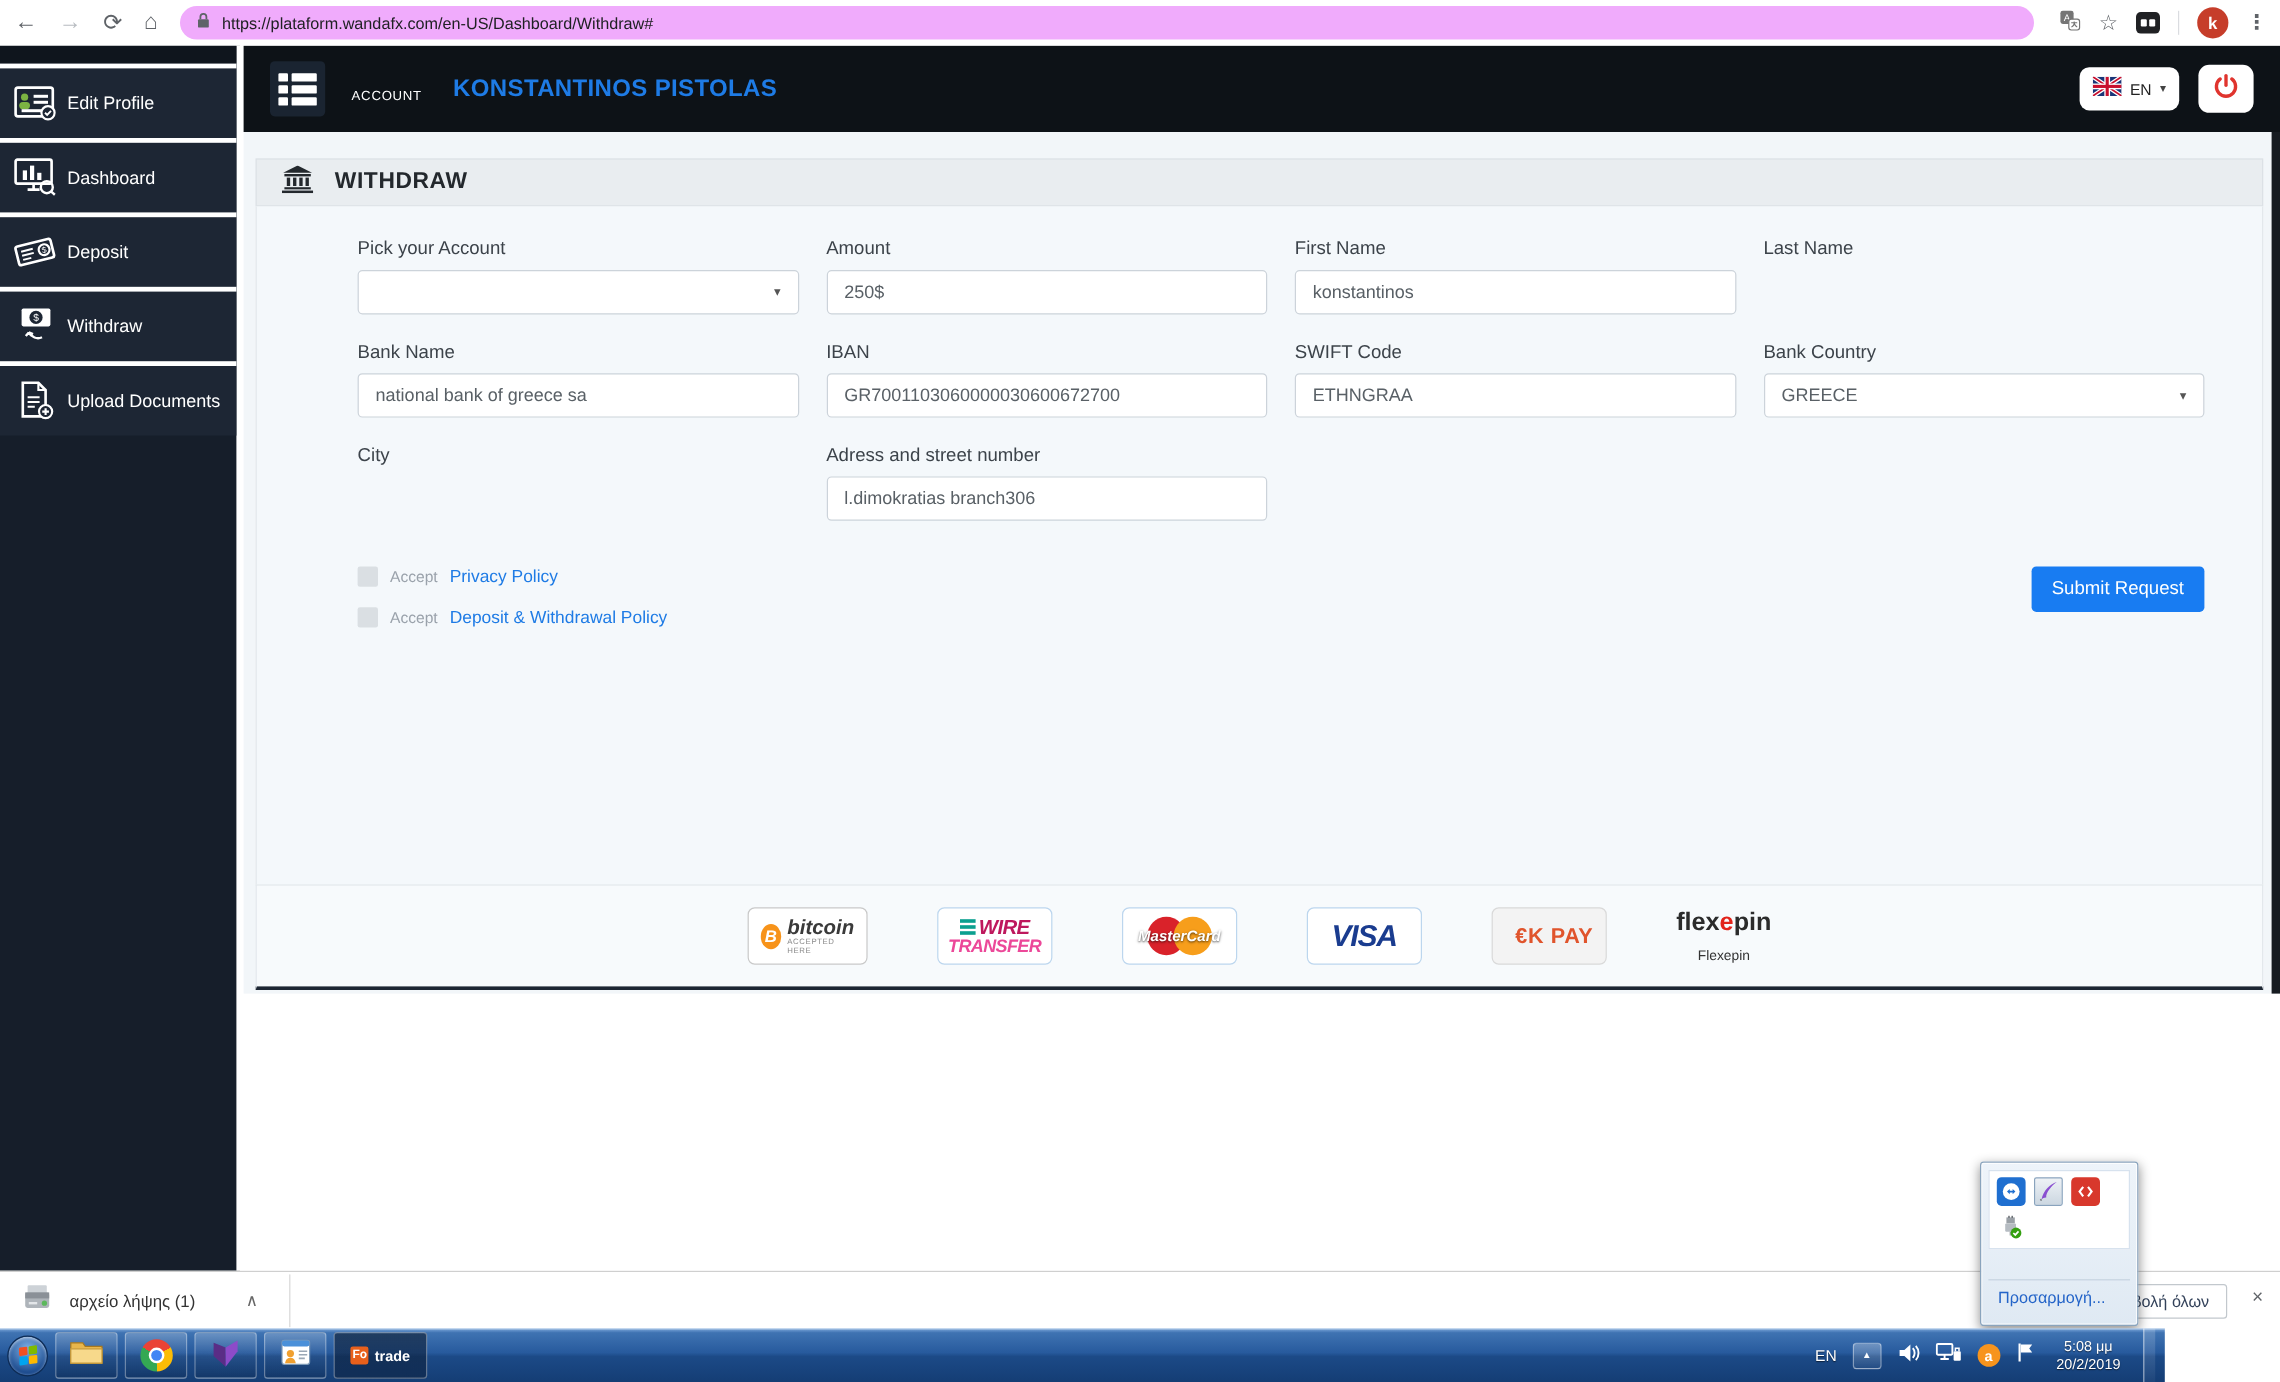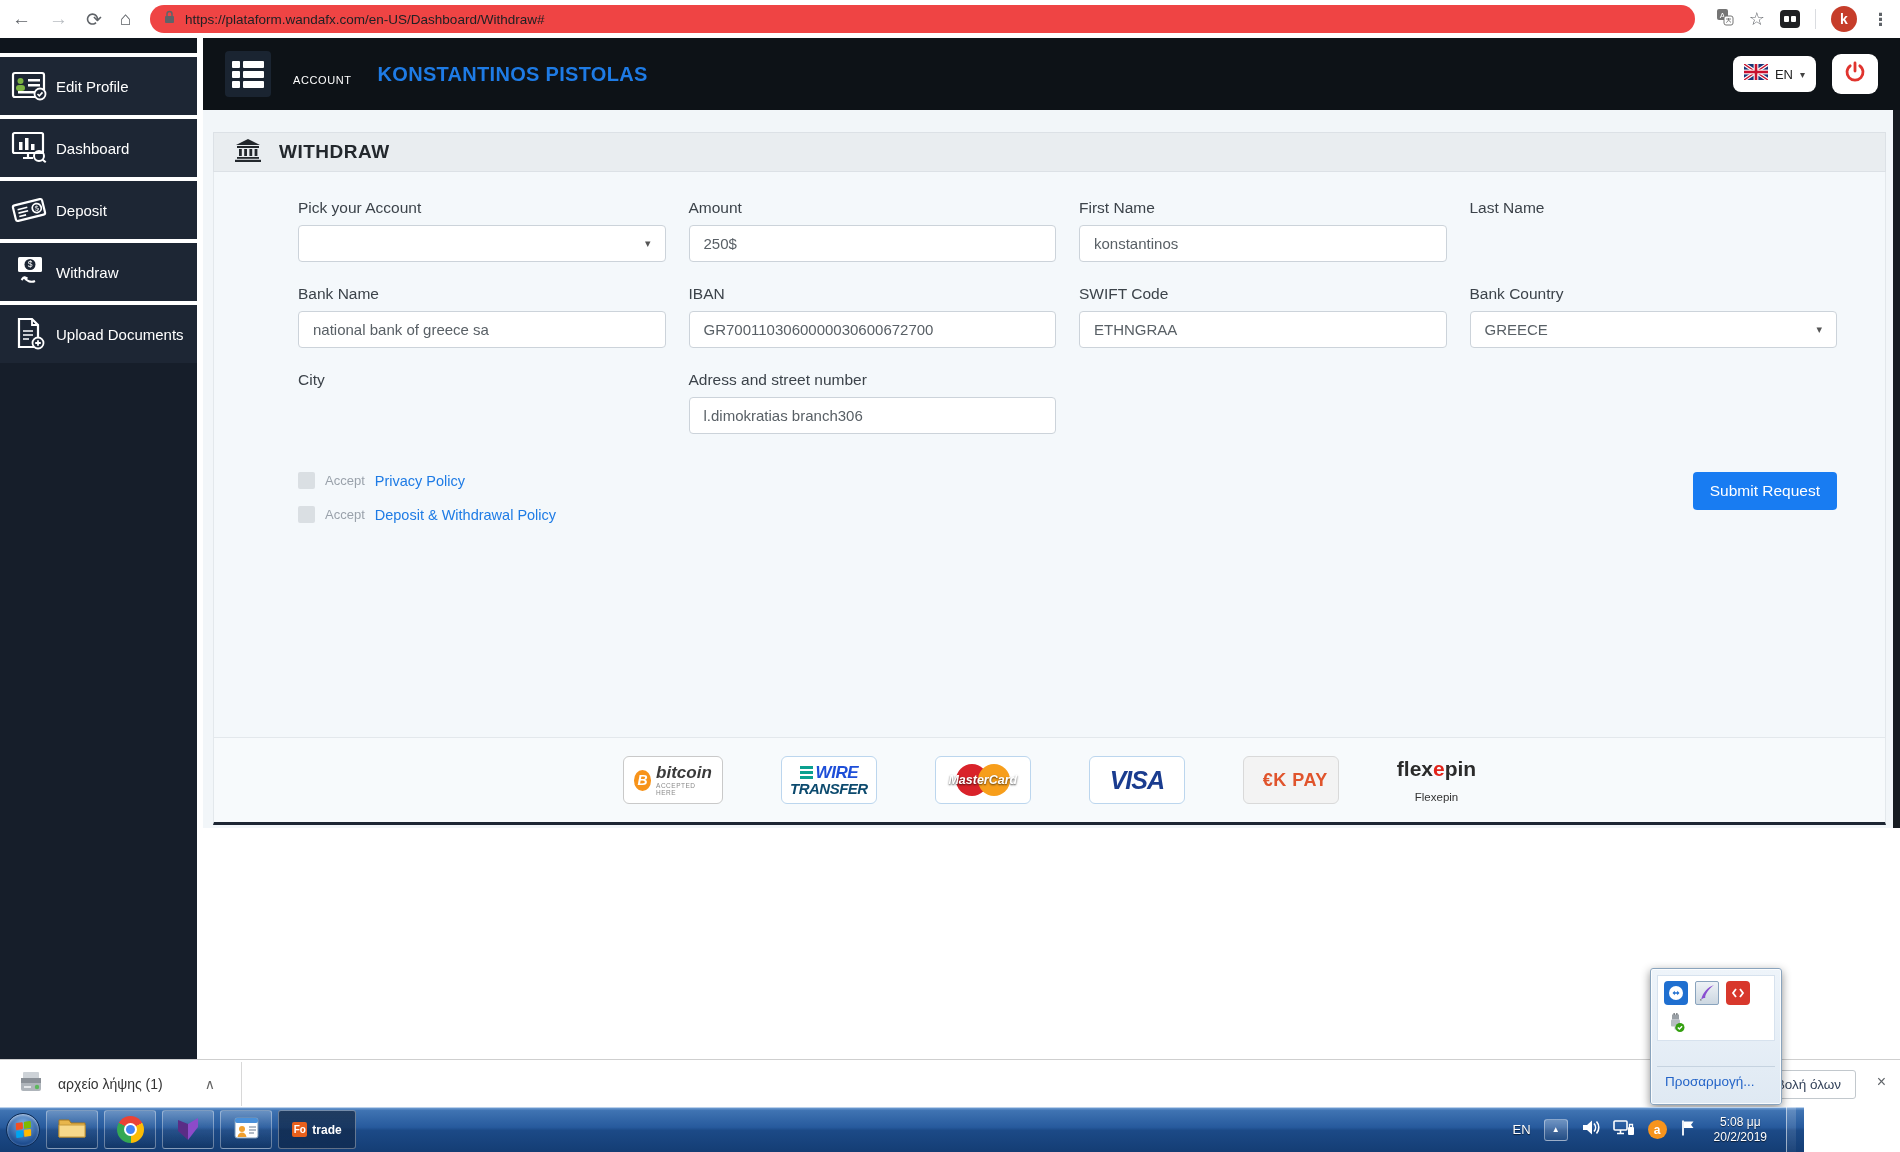--- a/index.html
+++ b/index.html
@@ -4,21 +4,21 @@
 <style>
   * { box-sizing: border-box; }
   html,body { margin:0; padding:0; width:1900px; height:1152px; overflow:hidden;
     font-family:"Liberation Sans","DejaVu Sans",sans-serif; background:#fff; position:relative; }
 
   
   .browser { position:absolute; left:0; top:0; width:1900px; height:38px; background:#fff; z-index:5; }
   .bnav { position:absolute; left:12px; top:0; height:38px; display:flex; align-items:center; gap:18px;
     color:#5f6368; font-size:19px; }
   .bnav .fwd { color:#b8bcc1; }
-  .omnibox { position:absolute; left:150px; top:5px; width:1545px; height:28px; background:#ef4444;
+  .omnibox { position:absolute; left:150px; top:5px; width:1545px; height:28px; background:#f0abfc;
     border-radius:14px; display:flex; align-items:center; padding:0 14px; gap:10px;text-align:center; }
   .omnibox .url { color:#202124; font-size:13.5px; }
   .bright { position:absolute; right:10px; top:0; height:38px; display:flex; align-items:center; gap:15px; }
   .star { color:#5f6368; font-size:18px; }
   .ext-ic { width:20px; height:18px; background:#202124; border-radius:4px; position:relative; }
   .ext-ic i { position:absolute; top:6px; width:5px; height:6px; background:#fff; border-radius:1px; }
   .ext-ic i:first-child { left:4px; } .ext-ic i:last-child { right:4px; }
   .bdivider { width:1px; height:20px; background:#dadce0; }
   .avatar { width:26px; height:26px; border-radius:50%; background:#c63d2a; color:#fff; font-size:14px;
     font-weight:bold; display:flex; align-items:center; justify-content:center; }
@@ -87,22 +87,22 @@
   .pm-btc { border-color:#c9c9c9; gap:5px; width:100px; }
   .btc-circle { width:21px; height:21px; border-radius:50%; background:#f7931a; color:#fff; font-weight:bold;
     font-size:14px; display:flex; align-items:center; justify-content:center; font-style:italic; }
   .btc-txt { display:flex; flex-direction:column; align-items:center; line-height:1; }
   .btc-name { font-size:17px; font-weight:bold; color:#3a3a3a; font-style:italic; }
   .btc-sub { font-size:6.5px; color:#8a8a8a; letter-spacing:.5px; margin-top:2px; }
   .pm-wire { width:96px; flex-direction:column; line-height:1; font-style:italic; font-weight:bold; }
   .wire-row { display:flex; align-items:center; gap:3px; }
   .wire-bars { display:flex; flex-direction:column; gap:2px; }
   .wire-bars i { width:13px; height:3px; background:#0ba08f; }
-  .wire-1 { color:#1d4ed8; font-size:17px; letter-spacing:-.5px; }
-  .wire-2 { color:#0c4a6e; font-size:15px; letter-spacing:-.5px; }
+  .wire-1 { color:#be185d; font-size:17px; letter-spacing:-.5px; }
+  .wire-2 { color:#ec4899; font-size:15px; letter-spacing:-.5px; }
   .pm-mc { width:96px; position:relative; }
   .mc-c { width:32px; height:32px; border-radius:50%; }
   .mc-red { background:#d9222a; margin-right:-10px; }
   .mc-org { background:#f79e1b; }
   .mc-name { position:absolute; left:50%; top:50%; transform:translate(-50%,-50%); color:#fff;
     font-style:italic; font-weight:bold; font-size:12.5px; text-shadow:0 1px 2px rgba(0,0,0,.7); white-space:nowrap; }
   .pm-visa { width:96px;text-align:center; }
   .visa-name { color:#1a3c8f; font-size:25px; font-weight:bold; font-style:italic; letter-spacing:-1px; }
   .pm-okpay { width:96px; background:#f3f3f3; border-color:#d9d9d9;justify-content:flex-end; }
   .okpay-name { color:#e0542c; font-size:18px; font-weight:bold; letter-spacing:.5px; }

